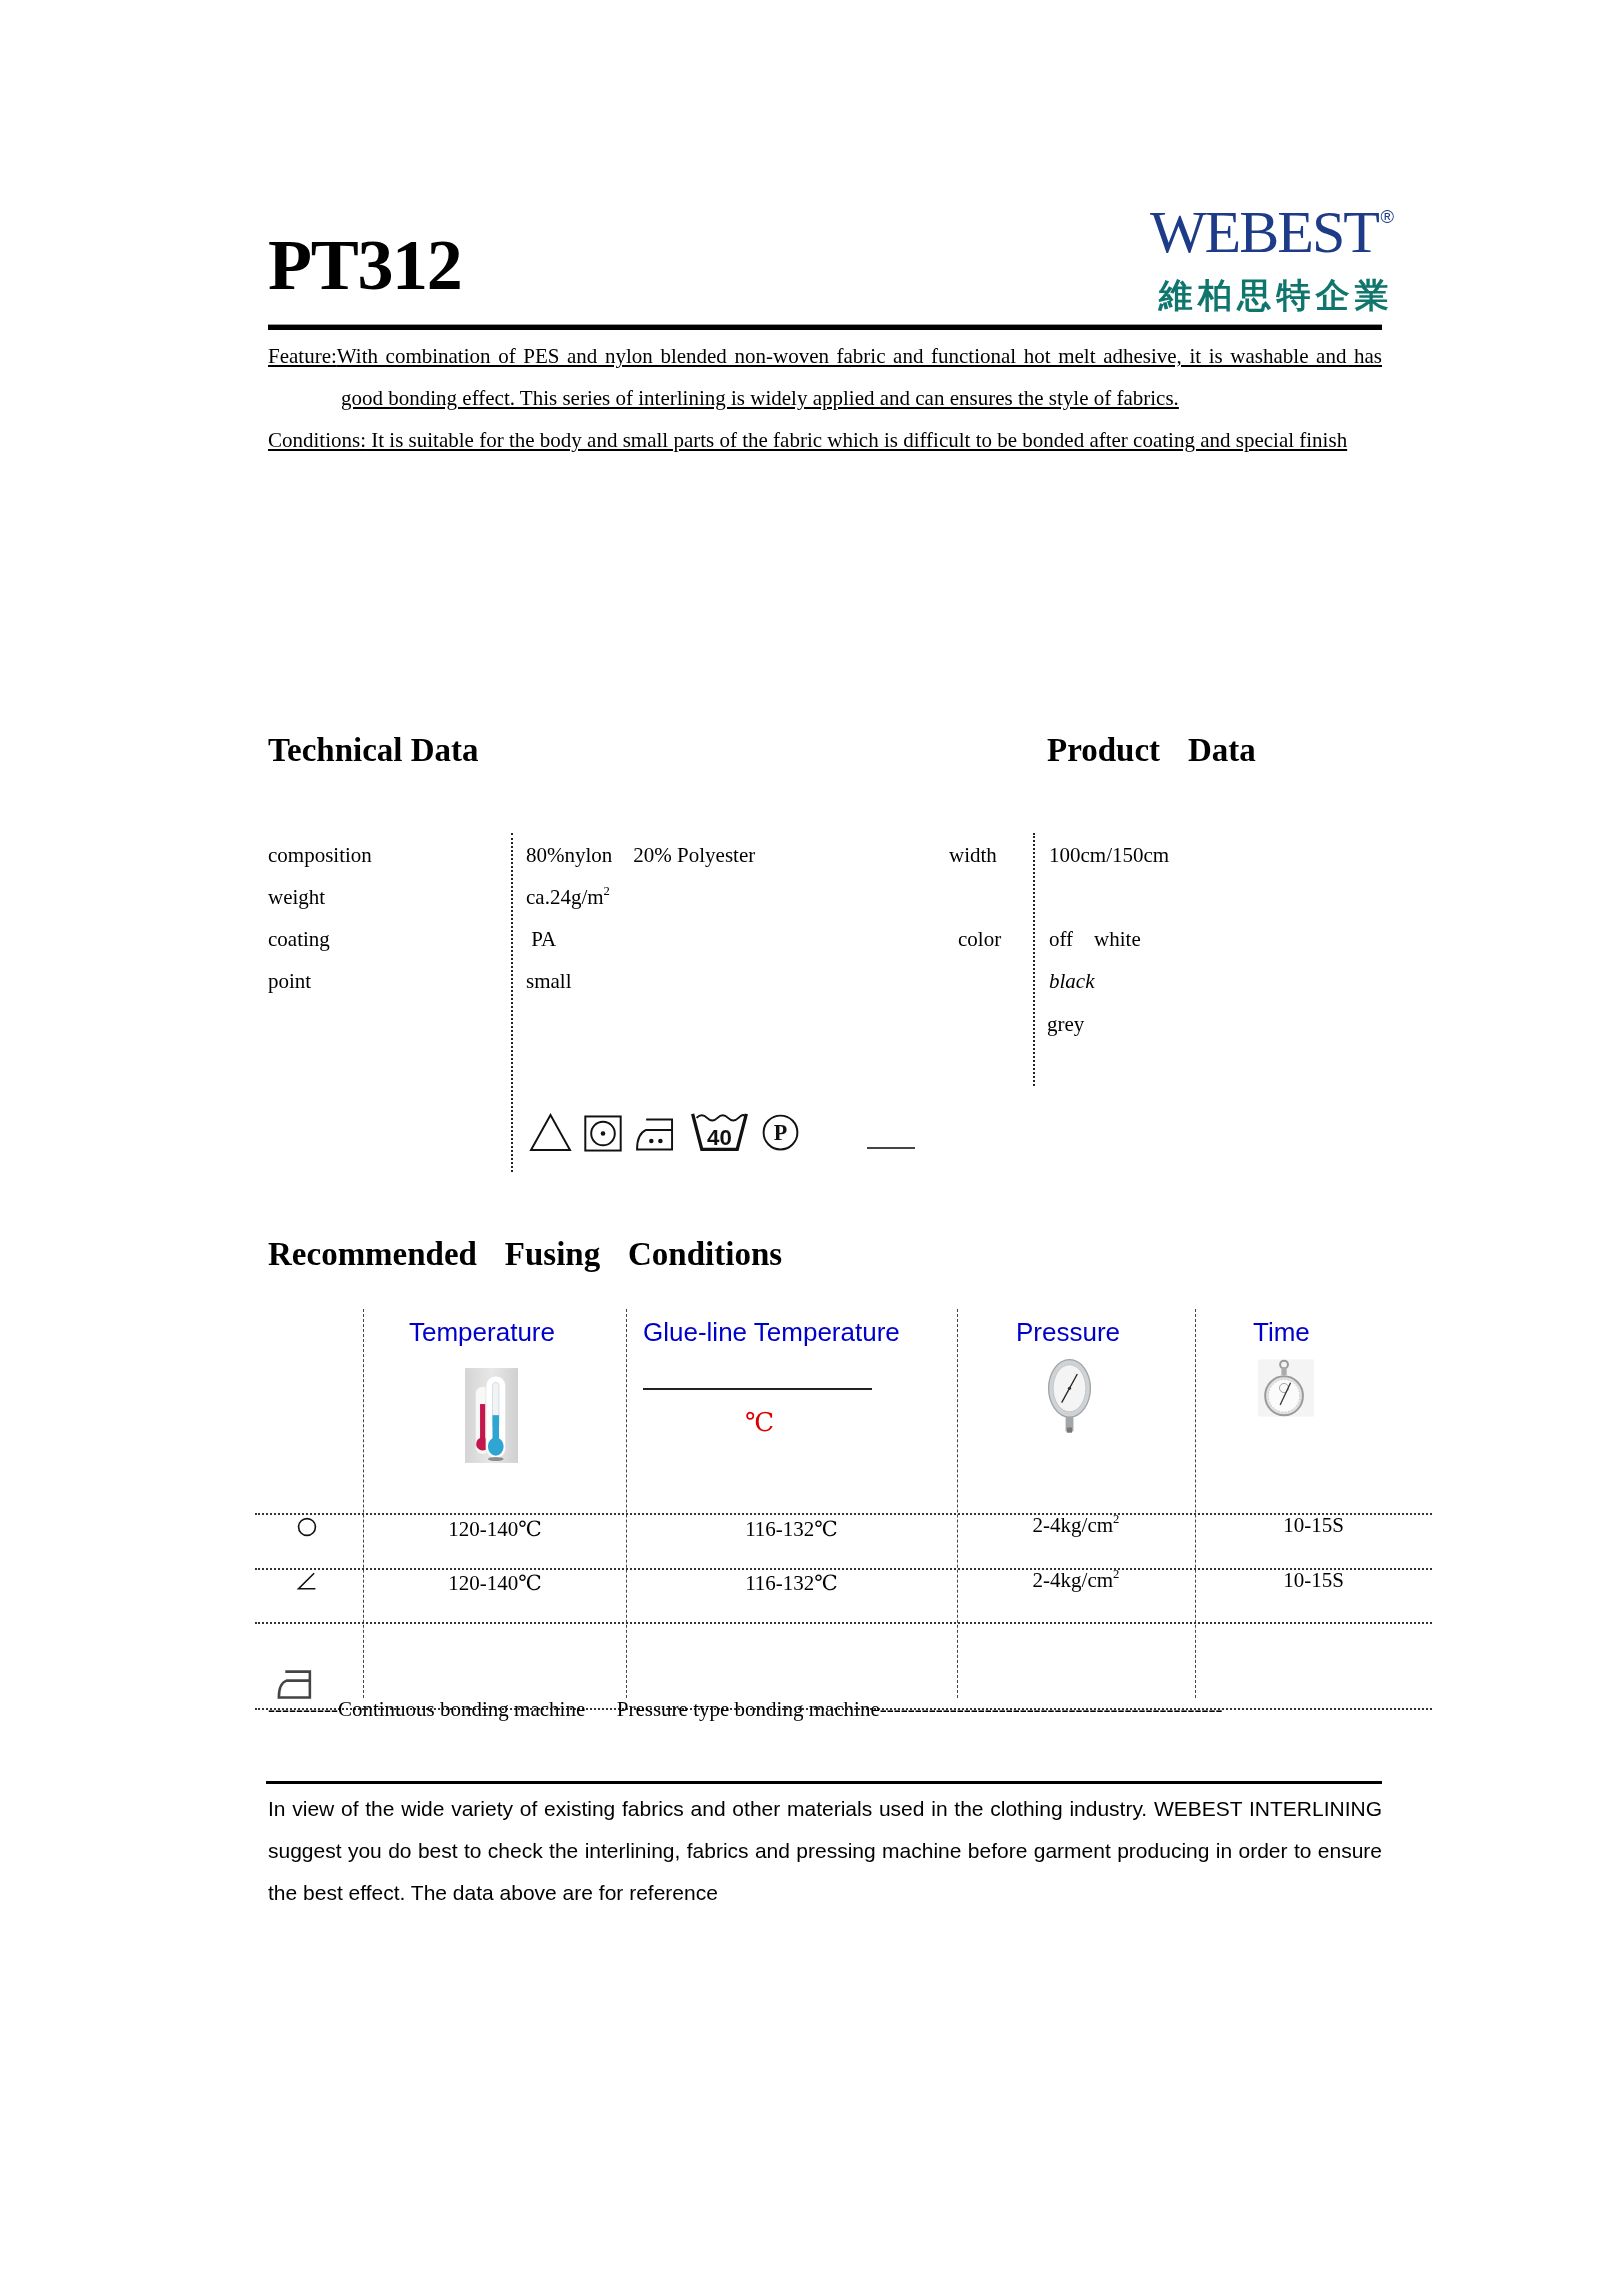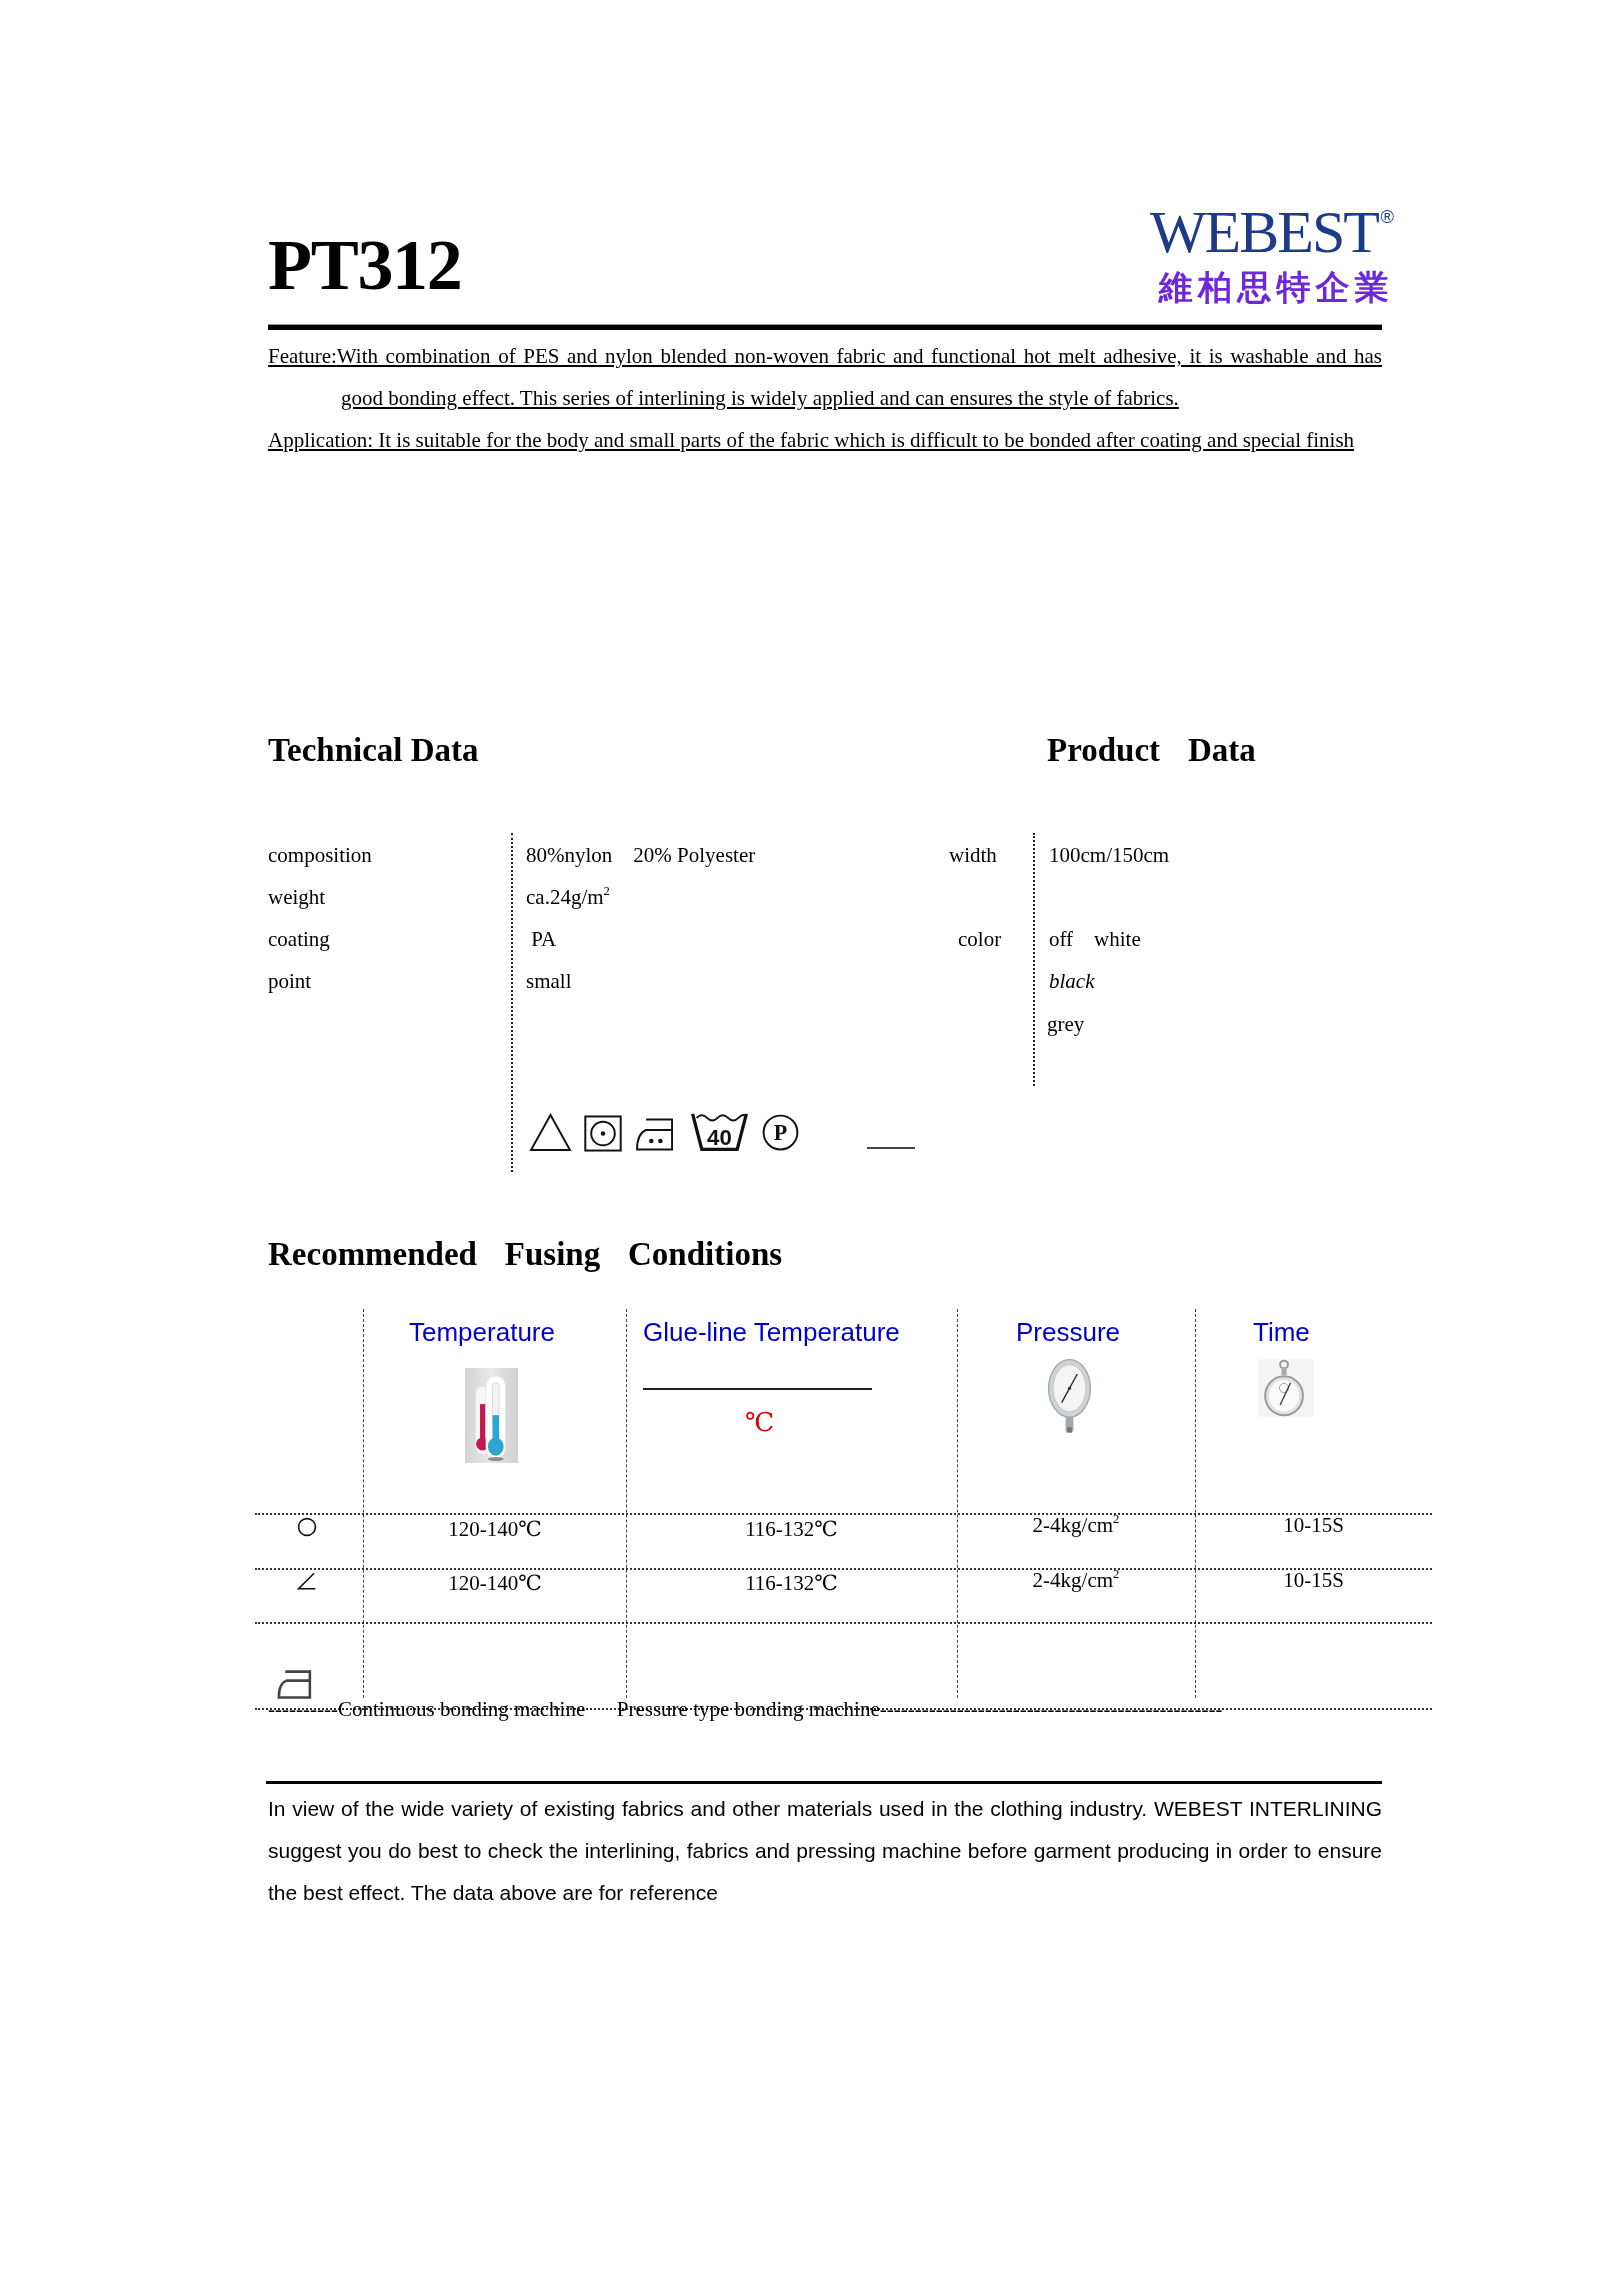--- a/index.html
+++ b/index.html
@@ -5,21 +5,21 @@
   html, body { margin: 0; padding: 0; background: #ffffff; }
   body { width: 1623px; height: 2295px; position: relative; overflow: hidden;
          font-family: "Liberation Serif", "DejaVu Serif", serif; color: #000; }
   .abs { position: absolute; }
 
   
   .product-code { left: 268px; top: 229px; font-size: 72px; font-weight: bold; line-height: 1; letter-spacing: -1.3px; }
   .logo { left: 1106px; top: 202px; width: 288px; height: 98px; color: #1f3a8a; text-align: right; }
   .logo-en { font-family: "Liberation Serif", serif; font-size: 60px; line-height: 1; letter-spacing: -2px; color: #1e3b88; }
   .logo-reg { font-family: "Liberation Sans", sans-serif; font-size: 18.3px; vertical-align: top; position: relative; top: 3.9px; margin-left: 2.6px; color: #1e3b88; }
-  .logo-cn { font-family: "DejaVu Sans", sans-serif; font-size: 34px; font-weight: bold; letter-spacing: 5.2px; line-height: 1; margin-top: 8px; padding-left: 9.2px; color: #6d28d9; }
+  .logo-cn { font-family: "DejaVu Sans", sans-serif; font-size: 34px; font-weight: bold; letter-spacing: 5.2px; line-height: 1; margin-top: 16px; padding-left: 9.2px; color: #0f766e; }
   .rule-top { left: 268px; top: 325px; width: 1114px; height: 4.6px; background: #000; }
   .rule-top::after { content: ""; position: absolute; left: 0; top: -1.3px; width: 100%; height: 1.3px; background: #9a9a9a; }
 
   
   .intro { left: 268px; top: 335px; width: 1114px; font-size: 21px; line-height: 42px; text-decoration: underline; }
   .para { margin: 0; text-align: justify; }
   .feature { text-indent: -73px; padding-left: 73px; text-align-last: left; }
   .app { text-align-last: left; }
 
   
@@ -64,21 +64,21 @@
   <div class="logo-cn">維柏思特企業</div>
 </div>
 
 <div class="abs rule-top"></div>
 
 <div class="abs intro">
   <p class="para feature">
     <span>Feature:</span><span>With combination of PES and nylon blended non-woven fabric and functional hot melt adhesive, it is washable and has good bonding effect. This series of interlining is widely applied and can ensures the style of fabrics.</span>
   </p>
   <p class="para app">
-    <span>Application:</span><span> It is suitable for the body and small parts of the fabric which is difficult to be bonded after coating and special finish</span>
+    <span>Conditions:</span><span> It is suitable for the body and small parts of the fabric which is difficult to be bonded after coating and special finish</span>
   </p>
 </div>
 
 <div class="abs h-section h-tech">Technical Data</div>
 <div class="abs h-section h-product">Product    Data</div>
 
 <div class="abs vline-dot" style="left:511px; top:833px; height:339px;"></div>
 <div class="abs vline-dot" style="left:1033px; top:833px; height:253px;"></div>
 
 <div>

